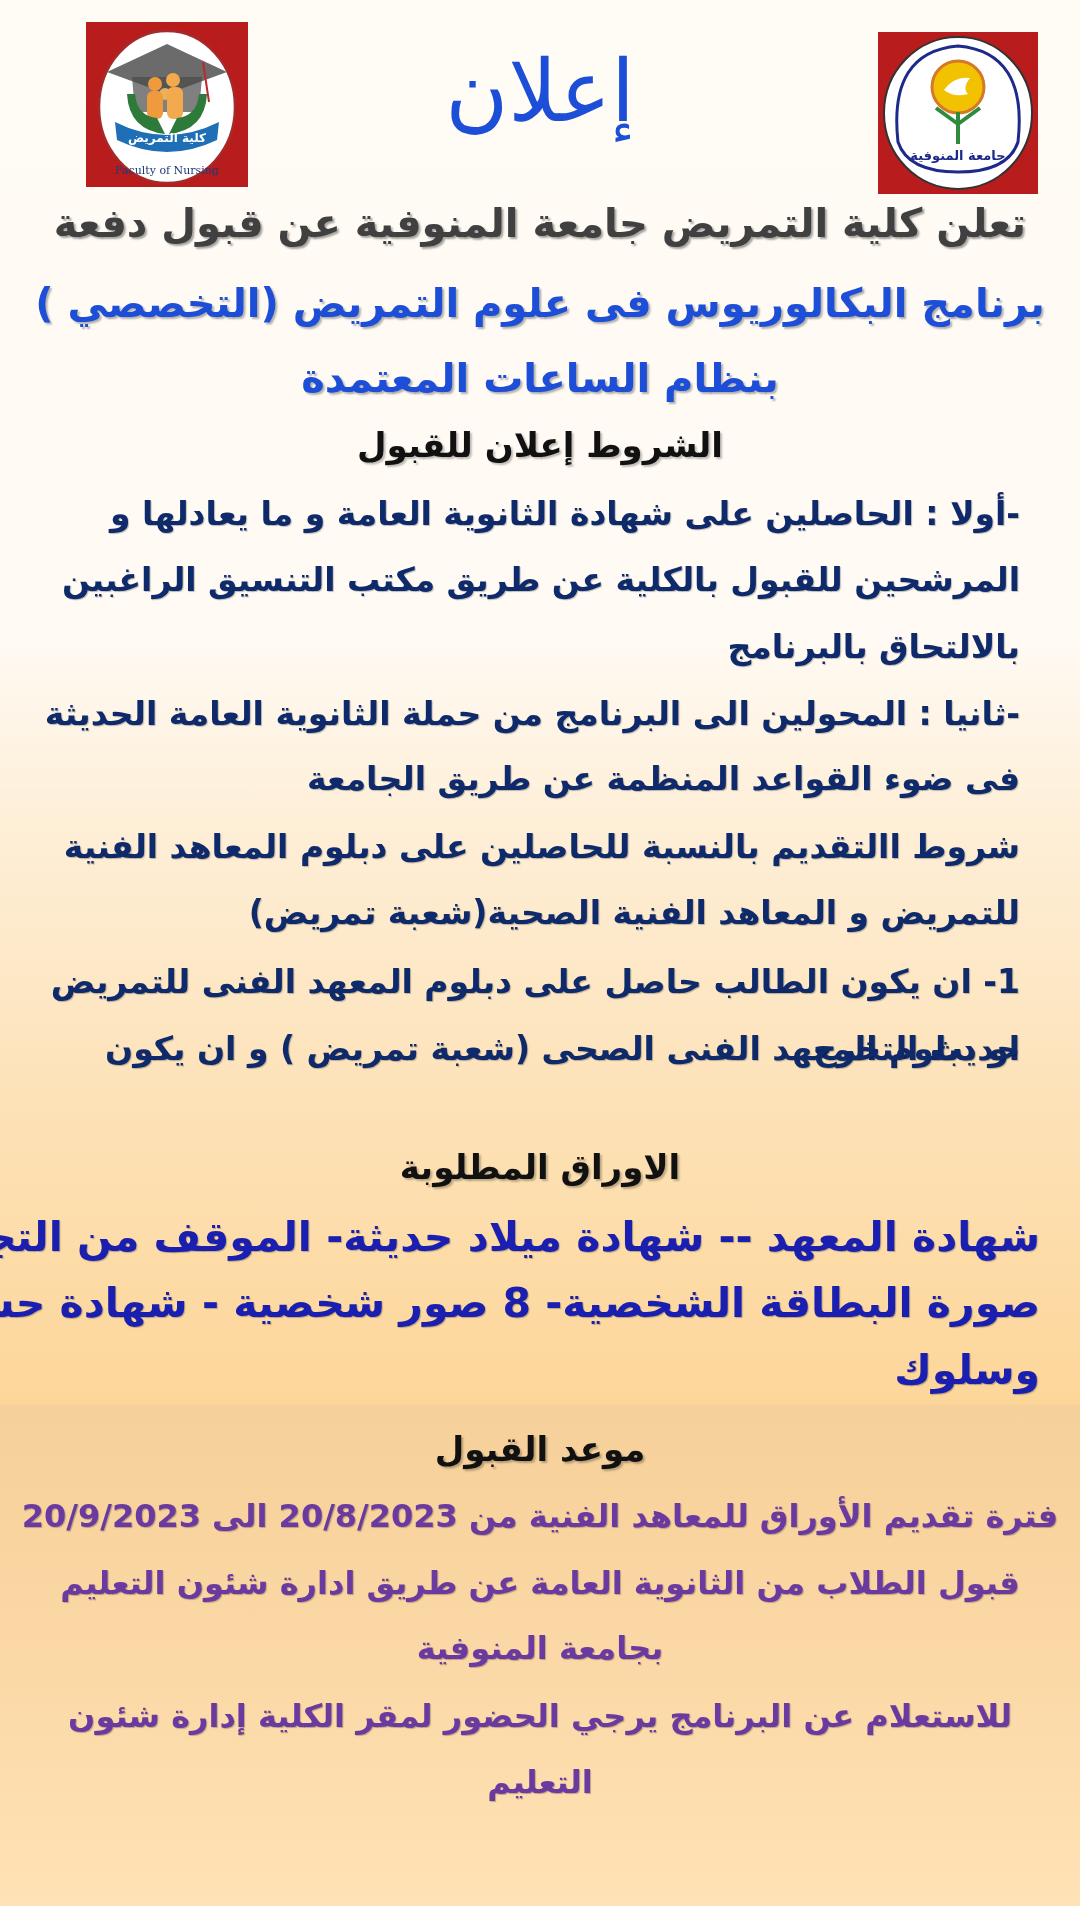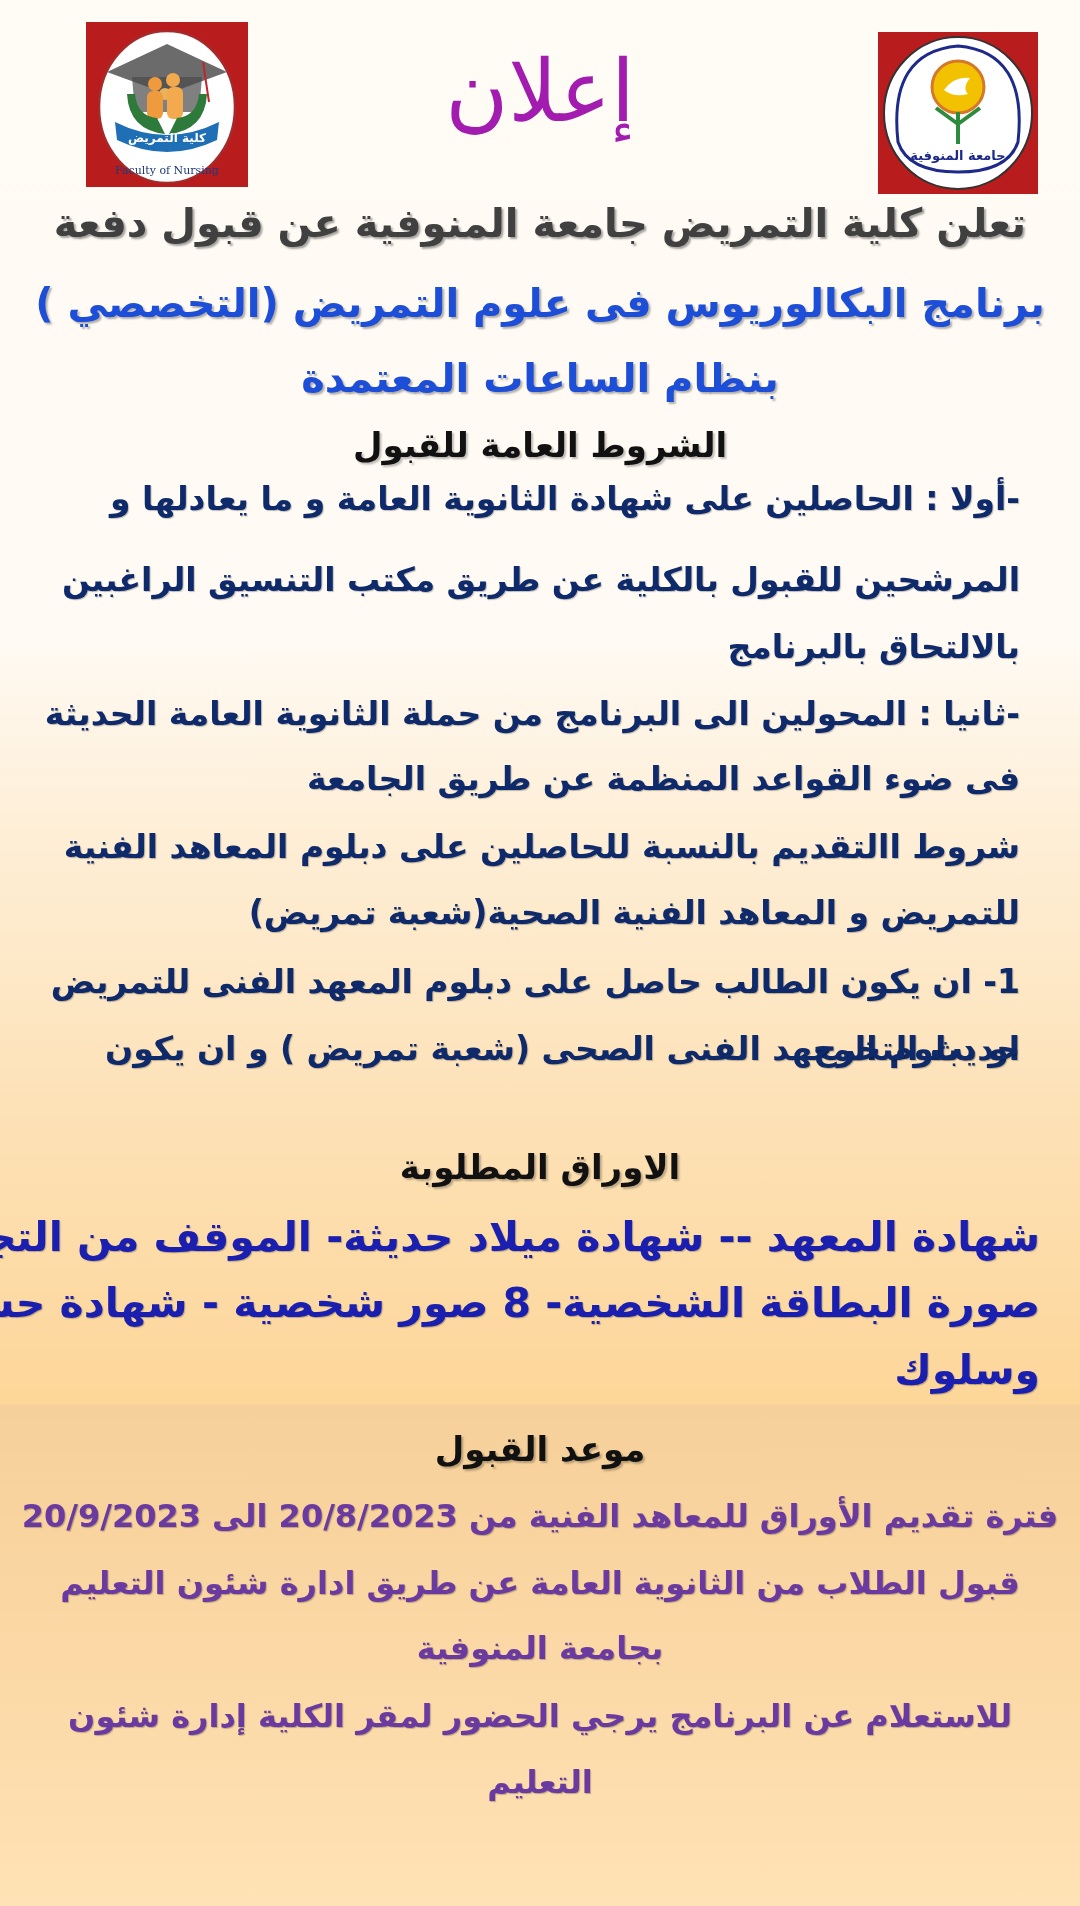--- a/index.html
+++ b/index.html
@@ -11,21 +11,21 @@
     direction: rtl;
   }
   .logo { position: absolute; background: #b91c1c; }
   .logo-left { left: 86px; top: 22px; width: 162px; height: 165px; }
   .logo-right { left: 878px; top: 32px; width: 160px; height: 162px; }
   .logo svg { width: 100%; height: 100%; display: block; }
 
   .title {
     position: absolute; top: 48px; left: 0; width: 1080px;
     text-align: center; font-family: "DejaVu Serif", serif;
-    font-size: 86px; font-weight: normal; color: #a21caf;
+    font-size: 86px; font-weight: normal; color: #1d4ed8;
     line-height: 1;
   }
   .line {
     position: absolute; white-space: nowrap;
     font-family: "DejaVu Sans", sans-serif; font-weight: bold;
     line-height: 1;
   }
   .center { left: 0; width: 1080px; text-align: center; }
   .block { right: 60px; width: 960px; text-align: justify; text-align-last: right; }
   .block-wide { right: 40px; width: 1000px; text-align: justify; text-align-last: right; }
@@ -70,23 +70,23 @@
     <line x1="80" y1="80" x2="80" y2="112" stroke="#2E8B3E" stroke-width="4"></line>
     <path d="M80,92 L58,76 M80,92 L102,76" stroke="#2E8B3E" stroke-width="4"></path>
     <text x="80" y="128" text-anchor="middle" font-size="13" fill="#1E2A8A" font-family="DejaVu Sans, sans-serif" font-weight="bold">جامعة المنوفية</text>
   </svg>
 </div>
 
 <div class="line center h-blue" style="top:203px;">تعلن كلية التمريض جامعة المنوفية عن قبول دفعة</div>
 <div class="line center h-red" style="top:283px;">برنامج البكالوريوس فى علوم التمريض (التخصصي )</div>
 <div class="line center h-red" style="top:358px;">بنظام الساعات المعتمدة</div>
 
-<div class="line center sec" style="top:428px;">الشروط العامة للقبول</div>
+<div class="line center sec" style="top:428px;">الشروط إعلان للقبول</div>
 
-<div class="line block navy" style="top:482px;">-أولا : الحاصلين على شهادة الثانوية العامة و ما يعادلها و</div>
+<div class="line block navy" style="top:497px;">-أولا : الحاصلين على شهادة الثانوية العامة و ما يعادلها و</div>
 <div class="line block navy" style="top:563px;">المرشحين للقبول بالكلية عن طريق مكتب التنسيق الراغبين</div>
 <div class="line block navy" style="top:630px;">بالالتحاق بالبرنامج</div>
 
 <div class="line block navy" style="top:697px;">-ثانيا : المحولين الى البرنامج من حملة الثانوية العامة الحديثة</div>
 <div class="line block navy" style="top:762px;">فى ضوء القواعد المنظمة عن طريق الجامعة</div>
 
 <div class="line block navy" style="top:830px;">شروط االتقديم بالنسبة للحاصلين على دبلوم المعاهد الفنية</div>
 <div class="line block navy" style="top:896px;">للتمريض و المعاهد الفنية الصحية(شعبة تمريض)</div>
 
 <div class="line block navy" style="top:965px;">1- ان يكون الطالب حاصل على دبلوم المعهد الفنى للتمريض</div>

